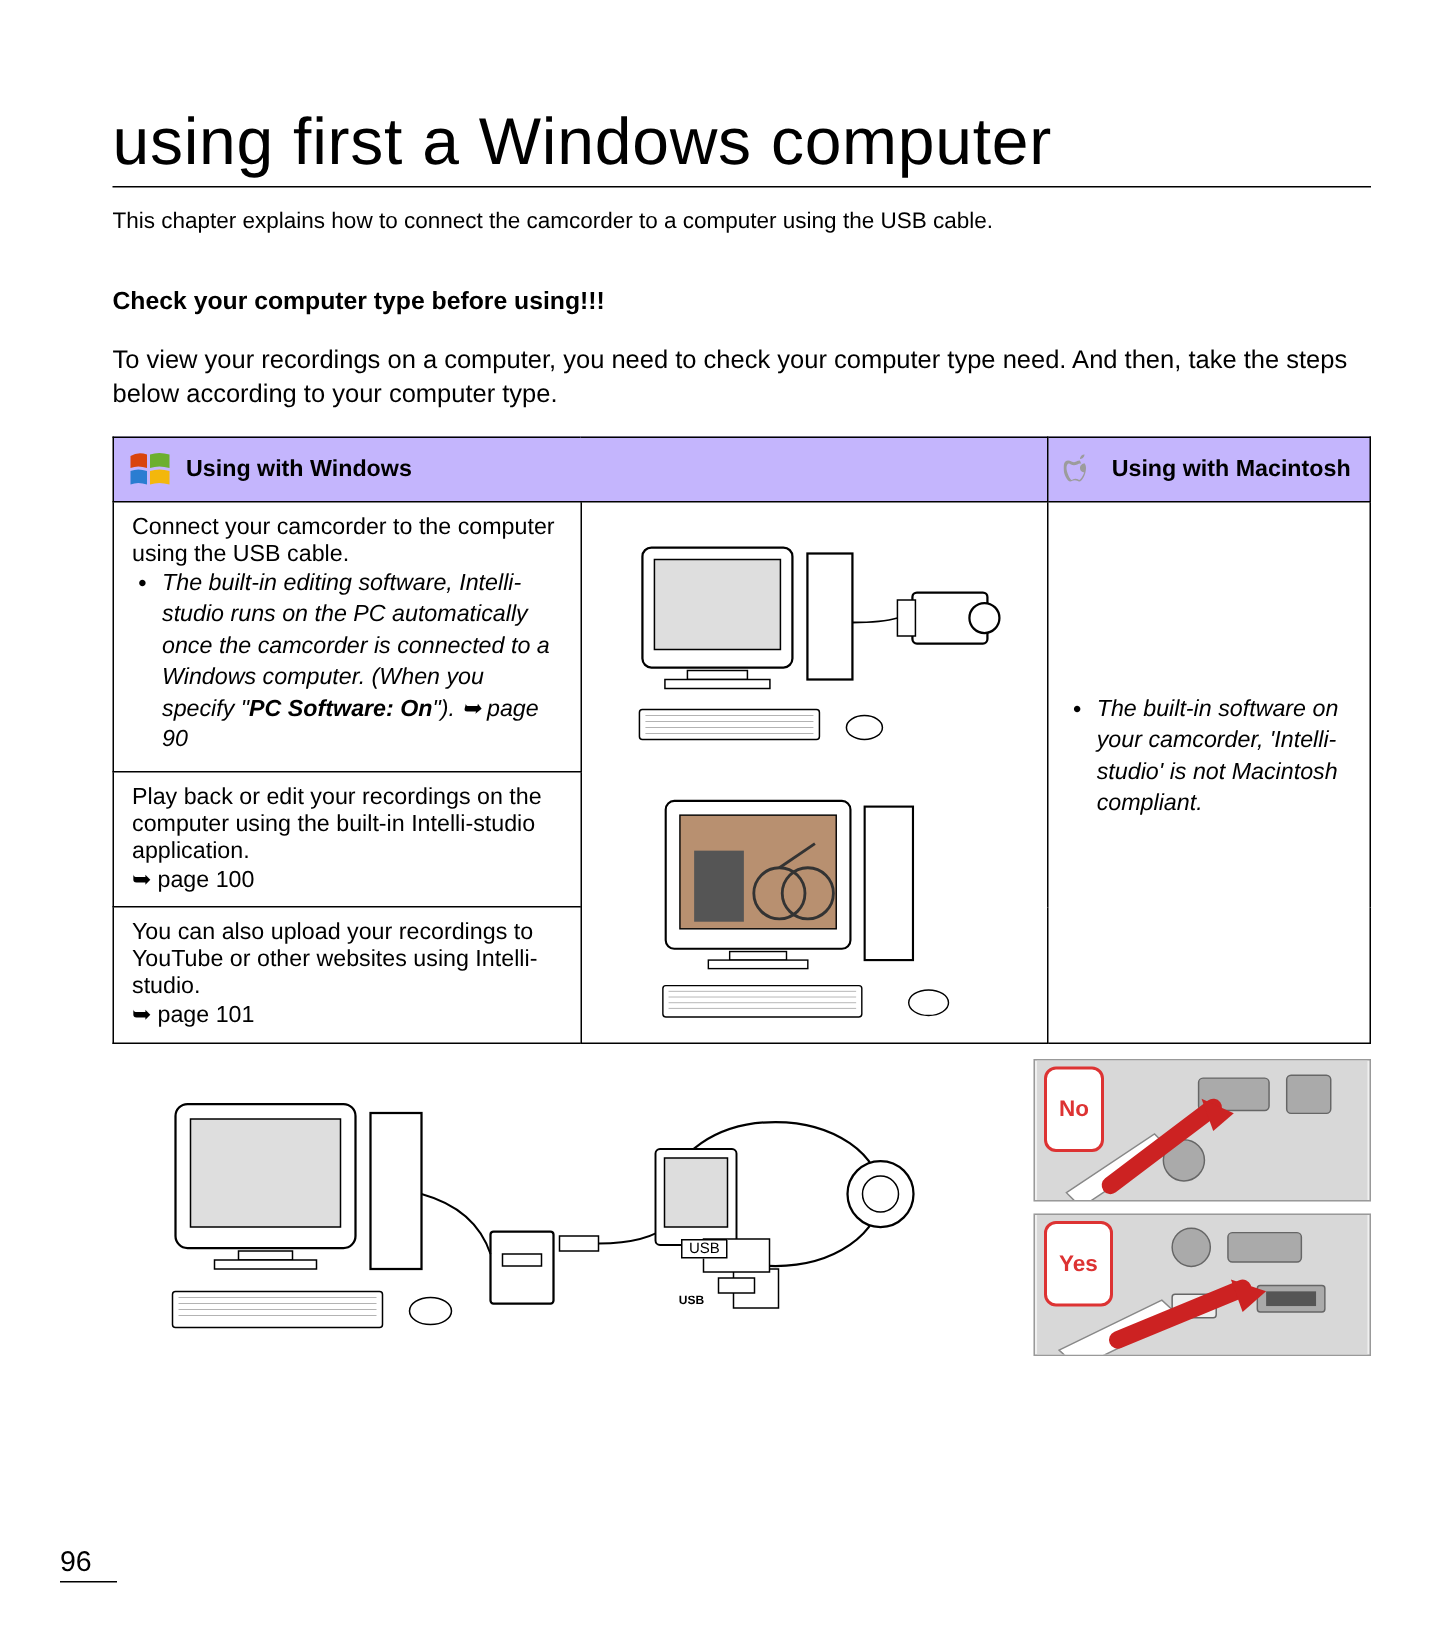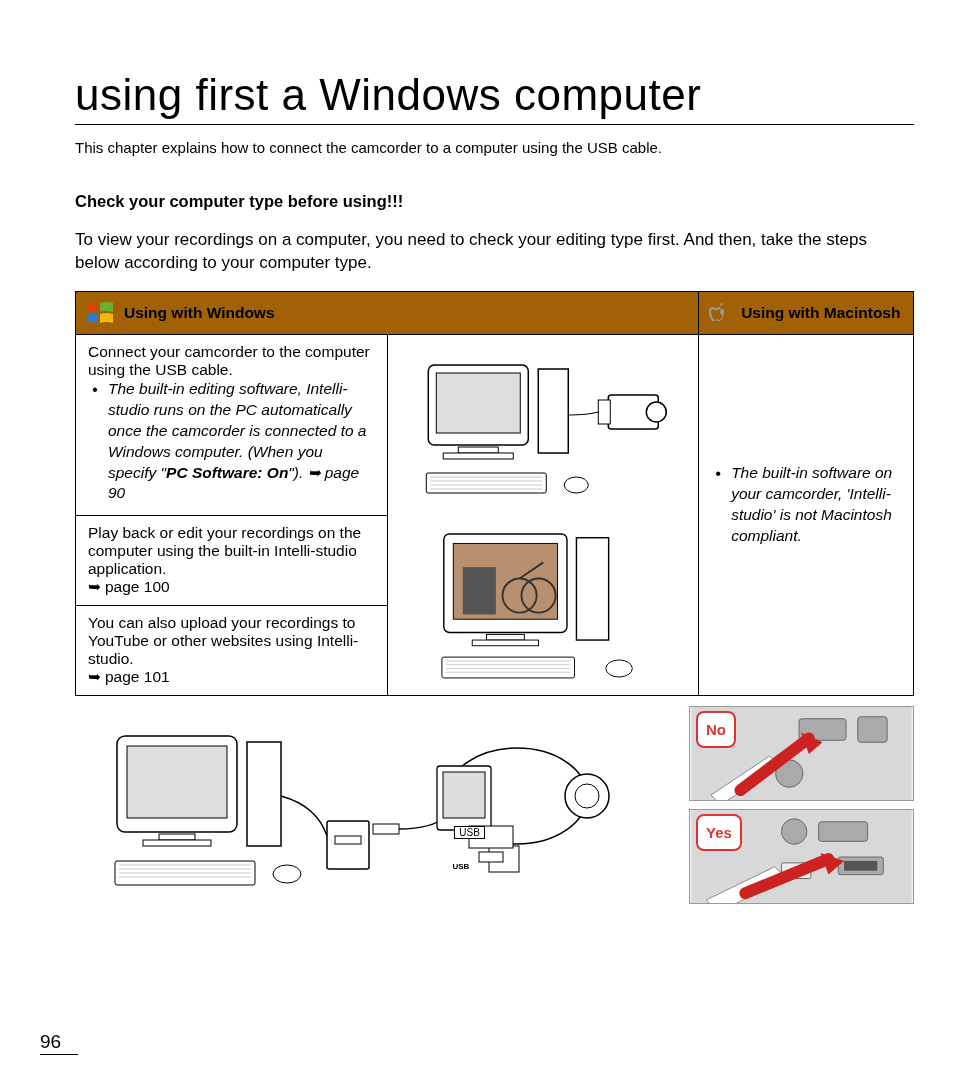--- a/index.html
+++ b/index.html
@@ -50,21 +50,21 @@
     width: 100%;
     border-collapse: collapse;
     font-size: 15.5px;
   }
   table.os th, table.os td {
     border: 1px solid #000;
     vertical-align: top;
     text-align: left;
   }
   table.os th {
-    background: #a16207;
+    background: #c4b5fd;
     font-weight: 700;
     padding: 8px 10px;
   }
   table.os td {
     padding: 8px 12px;
   }
   .hdr-flex {
     display: flex;
     align-items: center;
     gap: 10px;
@@ -125,21 +125,21 @@
     height: 95px;
     border: 1px solid #999;
     background: #f0f0f0;
   }
   .port-label {
     position: absolute;
     top: 4px;
     left: 6px;
     border: 2px solid #d33;
     border-radius: 8px;
-    padding: 8px 8px;
+    padding: 18px 8px;
     font-size: 15px;
     font-weight: 700;
     color: #d33;
     background: #fff;
     z-index: 2;
   }
   .page-num {
     position: absolute;
     left: 40px;
     bottom: 36px;
@@ -160,21 +160,21 @@
   }
 </style>
 </head>
 <body>
 
 <div class="page">
   <h1 class="title">using first a Windows computer</h1>
   <p class="intro">This chapter explains how to connect the camcorder to a computer using the USB cable.</p>
 
   <p class="subhead">Check your computer type before using!!!</p>
-  <p class="body-text">To view your recordings on a computer, you need to check your editing type first. And then, take the steps below according to your computer type.</p>
+  <p class="body-text">To view your recordings on a computer, you need to check your computer type need. And then, take the steps below according to your computer type.</p>
 
   <table class="os">
     <tbody>
         <tr>
       <th colspan="2">
         <div class="hdr-flex">
           <svg class="winlogo" viewBox="0 0 28 26">
             <path d="M1 4 Q6 1 12 3 L12 12 Q6 10 1 12 Z" fill="#d9440c"></path>
             <path d="M14 3 Q20 1 27 3 L27 12 Q20 10 14 12 Z" fill="#6caf2e"></path>
             <path d="M1 14 Q6 12 12 14 L12 23 Q6 21 1 23 Z" fill="#2a7dd1"></path>

